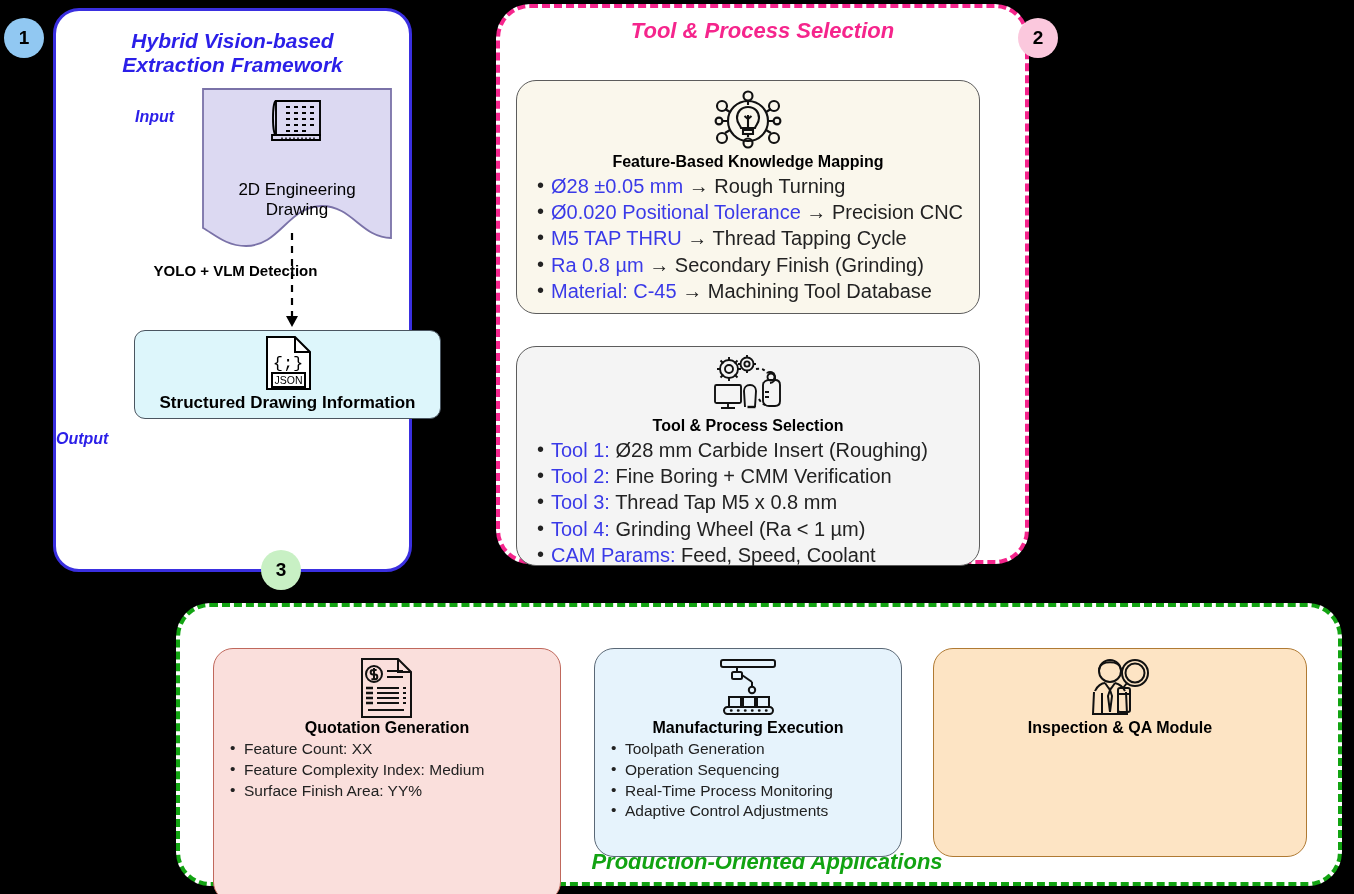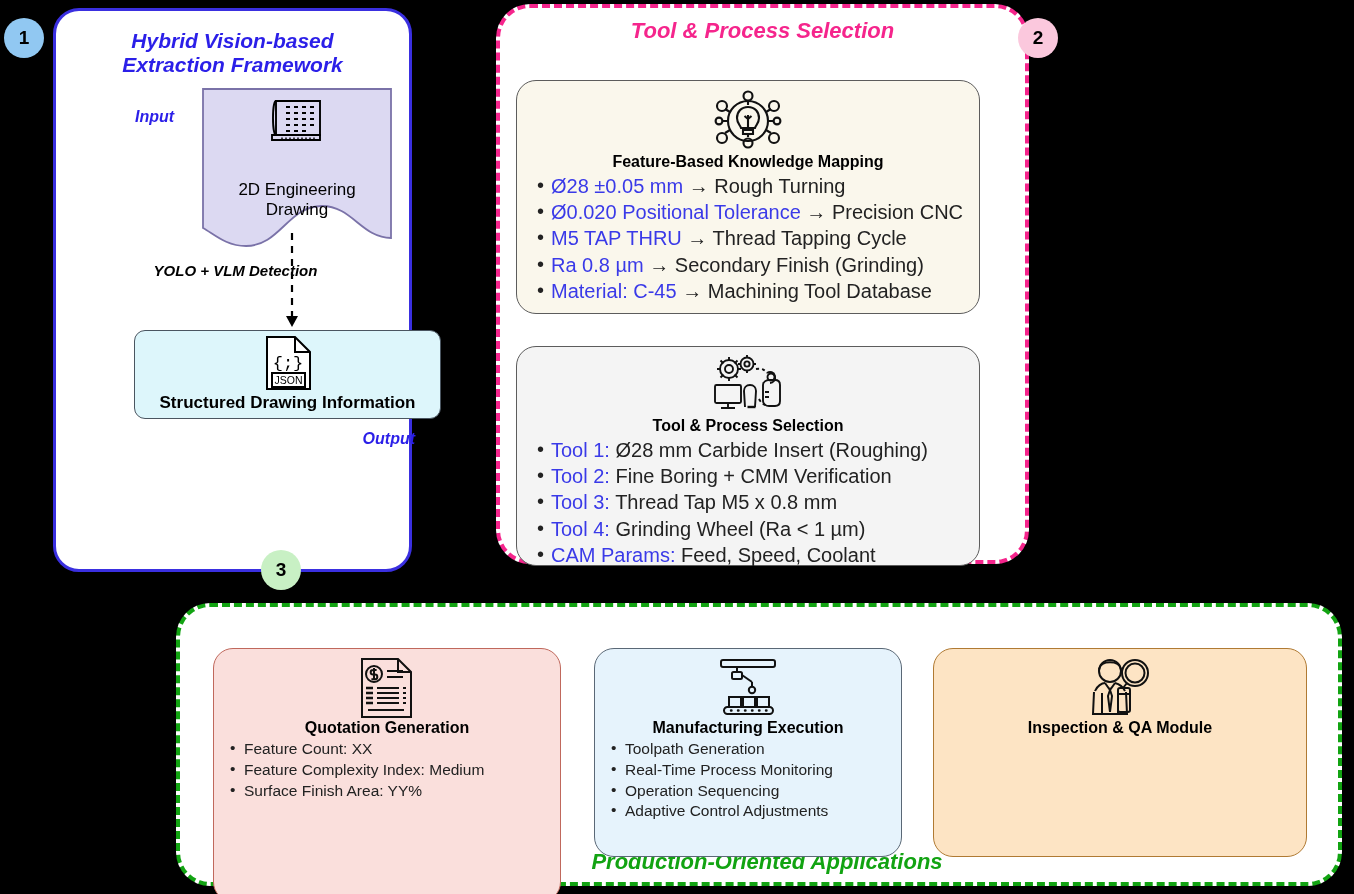--- a/index.html
+++ b/index.html
@@ -19,29 +19,29 @@
 
   .badge{position:absolute;width:40px;height:40px;border-radius:50%;display:flex;
          align-items:center;justify-content:center;font-size:19px;font-weight:bold;color:#000;}
   .badge-1{left:4px;top:18px;background:#91c8f2;}
   .badge-2{left:1018px;top:18px;background:#fbc8dd;}
   .badge-3{left:261px;top:550px;background:#c8f0c4;}
 
   
   .label-inline{position:absolute;font-style:italic;font-weight:bold;font-size:16px;color:#2b1fe8;}
   .lbl-input{left:79px;top:97px;}
-  .lbl-output{left:0;right:0;top:419px;text-align:right;width:359px;}
+  .lbl-output{left:0;right:0;top:419px;text-align:left;width:359px;}
 
   .doc-shape{position:absolute;left:146px;top:77px;width:190px;height:160px;}
   .doc-shape svg{display:block;}
   .doc-text{position:absolute;left:146px;top:134px;width:190px;text-align:center;
             font-weight:normal;font-size:17px;color:#000;line-height:1.2;margin-top:35px;}
 
   .yolo-lbl{position:absolute;left:0;width:359px;top:251px;text-align:center;
-            font-style:italic;font-weight:bold;font-size:15px;color:#000;}
+            font-weight:bold;font-size:15px;color:#000;}
 
   .json-box{position:absolute;left:78px;top:319px;width:307px;height:89px;
             background:#ddf6fb;border:1.6px solid #4a5560;border-radius:11px;box-sizing:border-box;}
   .json-box .cap{position:absolute;left:0;right:0;bottom:5px;text-align:center;
                  font-weight:bold;font-size:17px;color:#000;}
 
   
   .card{position:absolute;box-sizing:border-box;border-radius:20px;margin-top:28px;}
   .card .icon{width:100%;display:flex;justify-content:center;align-items:center;}
   .card h4{margin:0;text-align:center;font-size:16px;font-weight:bold;color:#000;}
@@ -264,22 +264,22 @@
           <rect x="9" y="50" width="49" height="7" rx="3.5"></rect>
           <g stroke-width="2.4" stroke-linecap="round">
             <path d="M16,53.5 h0.5 M23,53.5 h0.5 M30,53.5 h0.5 M37,53.5 h0.5 M44,53.5 h0.5 M51,53.5 h0.5"></path>
           </g>
         </g>
       </svg>
     </div>
     <h4>Manufacturing Execution</h4>
     <ul>
       <li>Toolpath Generation</li>
+      <li>Operation Sequencing</li>
       <li>Real-Time Process Monitoring</li>
-      <li>Operation Sequencing</li>
       <li>Adaptive Control Adjustments</li>
     </ul>
   </div>
 
   <div class="card card-qa">
     <div class="icon">
       <svg width="70" height="62" viewBox="0 0 70 62">
         <g stroke="#111" stroke-width="2" fill="none">
           <path d="M14,14 a11,11 0 0 1 22,0 a11,11 0 0 1 -22,0 z"></path>
           <path d="M14,12 c2,-9 20,-9 22,0"></path>

